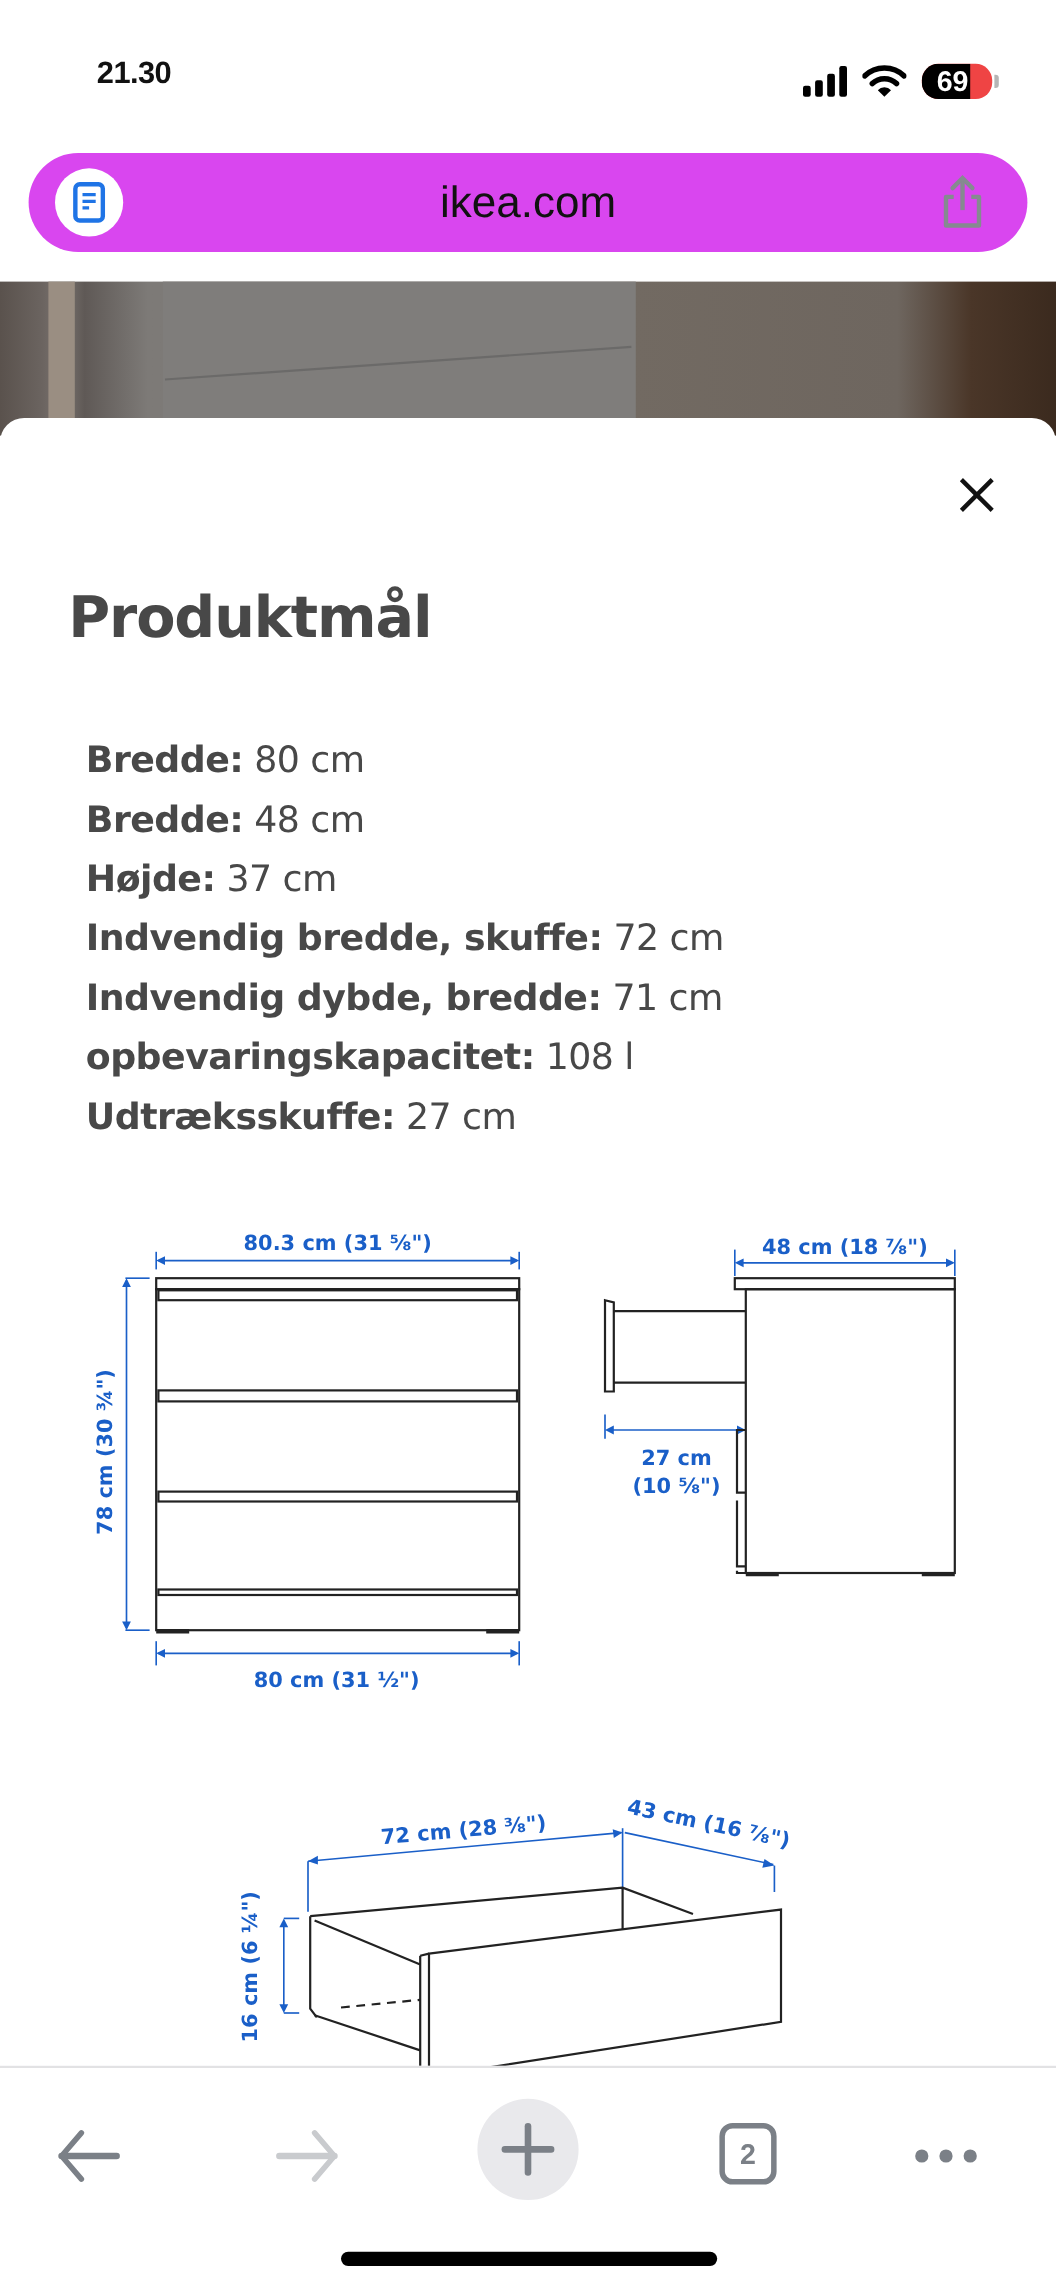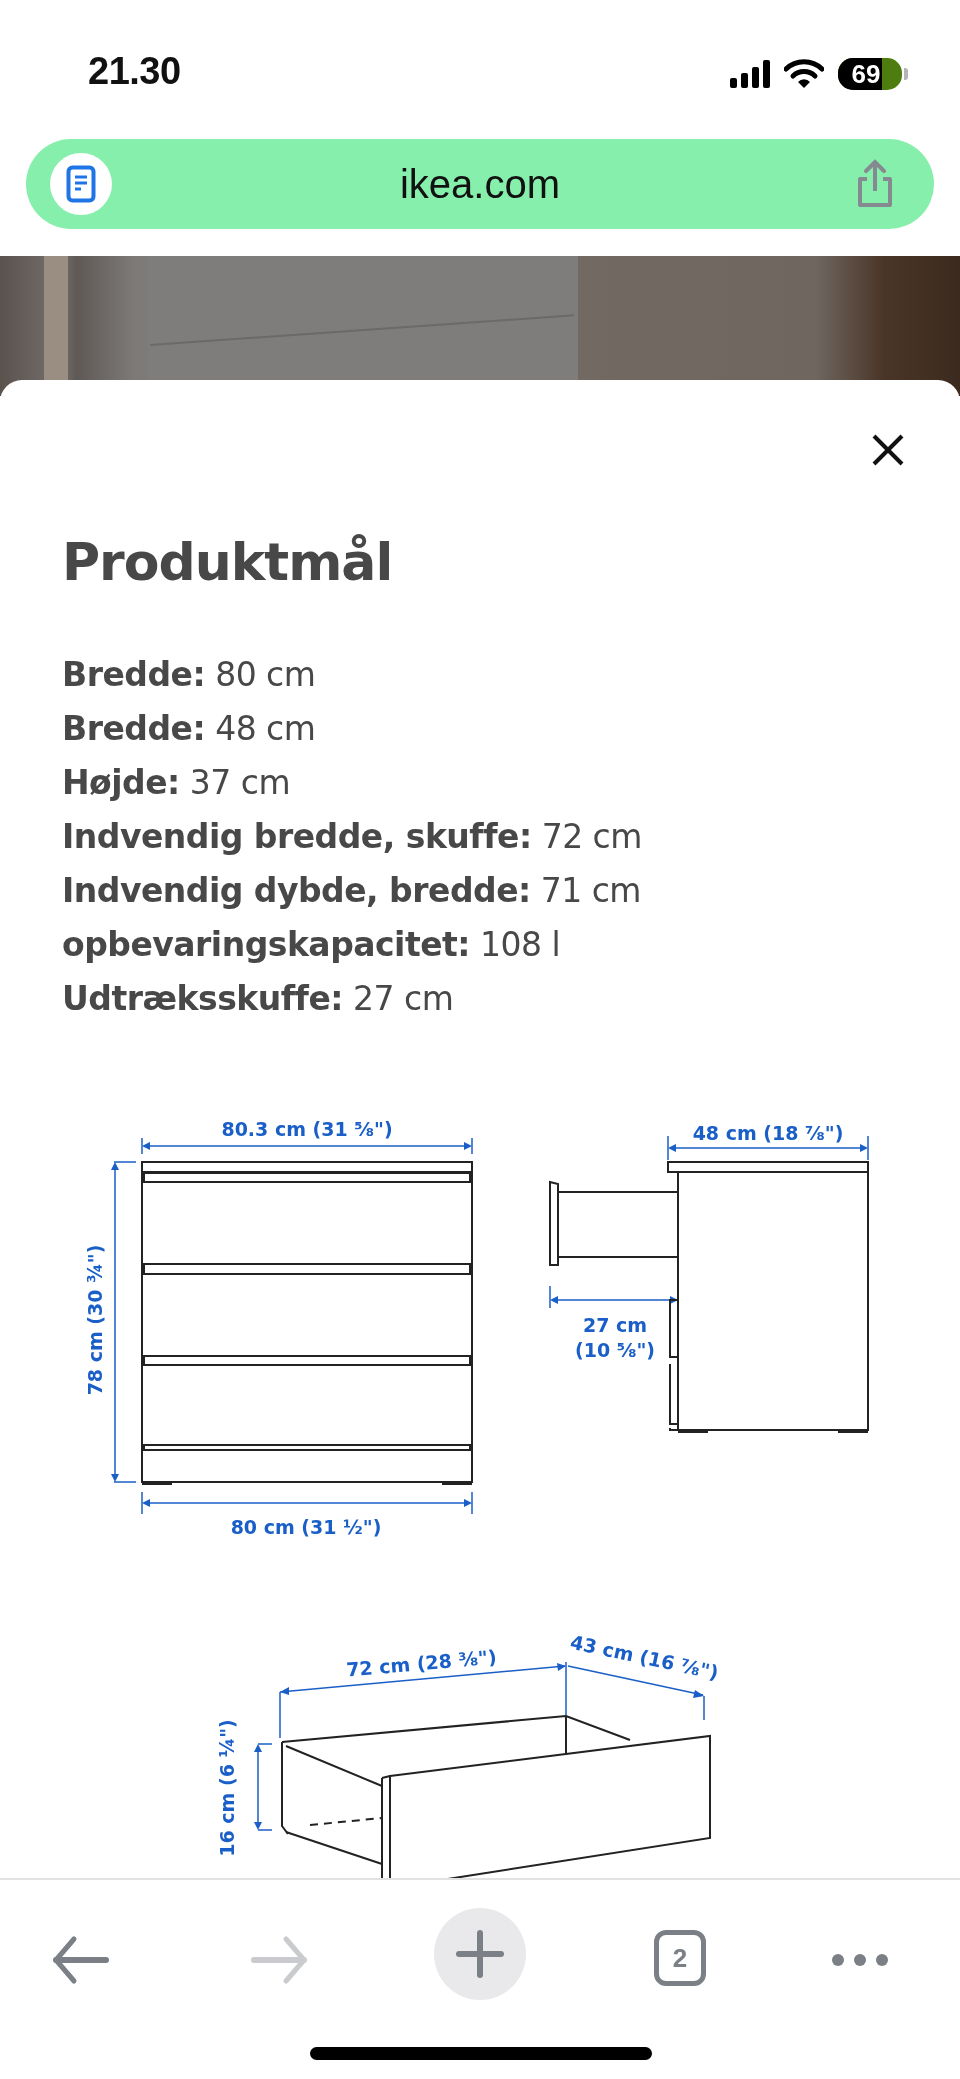--- a/index.html
+++ b/index.html
@@ -2,46 +2,46 @@
 <html><head>
 <meta charset="utf-8">
 <style>
   html, body { margin: 0; padding: 0; }
   body {
     width: 960px; height: 2079px; position: relative; overflow: hidden;
     background: #ffffff; font-family: "Liberation Sans", sans-serif; color: #111;
   }
   
   .status-bar { position: absolute; left: 0; top: 0; width: 960px; height: 125px; background: #fff; }
-  .status-time { position: absolute; left: 88px; top: 50px; font-size: 38px; font-weight: 700; letter-spacing: -0.5px; }
+  .status-time { position: absolute; left: 88px; top: 50px; font-size: 28px; font-weight: 700; letter-spacing: -0.5px; }
   .status-icons { position: absolute; right: 52px; top: 58px; display: flex; align-items: center; gap: 14px; }
   .signal { display: flex; align-items: flex-end; gap: 4px; height: 28px; }
   .signal span { width: 7px; background: #000; border-radius: 2px; display: block; }
-  .battery { position: relative; width: 64px; height: 32px; border-radius: 15px; background: #4d7c0f; overflow: hidden; }
+  .battery { position: relative; width: 64px; height: 32px; border-radius: 15px; background: #ef4444; overflow: hidden; }
   .battery .fill { position: absolute; left: 0; top: 0; bottom: 0; width: 69%; background: #000; }
   .battery .pct { position: absolute; left: 0; right: 8px; top: 0; bottom: 0; display: flex; align-items: center; justify-content: center; color: #fff; font-weight: 700; font-size: 26px; }
   .battery-cap { width: 4px; height: 12px; background: #b5b5b5; border-radius: 0 3px 3px 0; margin-left: -12px; }
 
   
-  .url-bar { position: absolute; left: 26px; top: 139px; width: 908px; height: 90px; border-radius: 45px; background: #86efac; }
+  .url-bar { position: absolute; left: 26px; top: 139px; width: 908px; height: 90px; border-radius: 45px; background: #d946ef; }
   .reader-btn { position: absolute; left: 24px; top: 14px; width: 62px; height: 62px; border-radius: 50%; background: #fff; display: flex; align-items: center; justify-content: center; }
   .url-text { position: absolute; left: 0; right: 0; top: 0; bottom: 0; display: flex; align-items: center; justify-content: center; font-size: 40px; color: #111; }
   .share-btn { position: absolute; right: 34px; top: 20px; width: 50px; height: 50px; }
 
   
   .hero { position: absolute; left: 0; top: 256px; width: 960px; height: 140px; background: linear-gradient(90deg,#5a524d 0%, #6b6460 4%, #7a746f 6%, #5f5956 8%, #7d7a77 14%, #7c7976 57%, #726a62 60%, #6e665f 85%, #4a3628 92%, #3b2a1e 100%); }
   .hero .dresser { position: absolute; left: 148px; top: 0; width: 430px; height: 140px; background: #7f7d7b; }
   .hero .dresser-line { position: absolute; left: 150px; top: 88px; width: 425px; height: 2px; background: #6b6a69; transform: rotate(-4deg); transform-origin: left; }
   .hero .post { position: absolute; left: 44px; top: 0; width: 24px; height: 140px; background: #9a8e82; }
 
   
   .modal { position: absolute; left: 0; top: 380px; width: 960px; height: 1869px; background: #fff; border-radius: 22px 22px 0 0; }
   .close-btn { position: absolute; right: 50px; top: 48px; width: 44px; height: 44px; display: flex; align-items: center; justify-content: center; cursor: pointer; }
   .title { position: absolute; left: 62px; top: 152px; font-size: 52px; font-weight: 700; color: #484848; margin: 0; font-family: "DejaVu Sans", sans-serif; letter-spacing: -1px; }
-  .specs { position: absolute; left: 62px; top: 268px; list-style: none; margin: 0; padding: 0; font-family: "DejaVu Sans", sans-serif; font-size: 33px; color: #484848; }
+  .specs { position: absolute; left: 62px; top: 268px; list-style: none; margin: 16px; padding: 0; font-family: "DejaVu Sans", sans-serif; font-size: 33px; color: #484848; }
   .specs li { height: 54px; line-height: 54px; white-space: nowrap; letter-spacing: -0.5px; }
   .specs .lbl { font-weight: 700; }
 
   .diagram { position: absolute; }
   .diagram svg { display: block; }
 
   
   .toolbar { position: absolute; left: 0; top: 1878px; width: 960px; height: 201px; background: #fff; border-top: 2px solid #e2e2e4; }
   .tb-btn { position: absolute; display: flex; align-items: center; justify-content: center; cursor: pointer; }
   .tb-back { left: 40px; top: 40px; width: 80px; height: 80px; }

